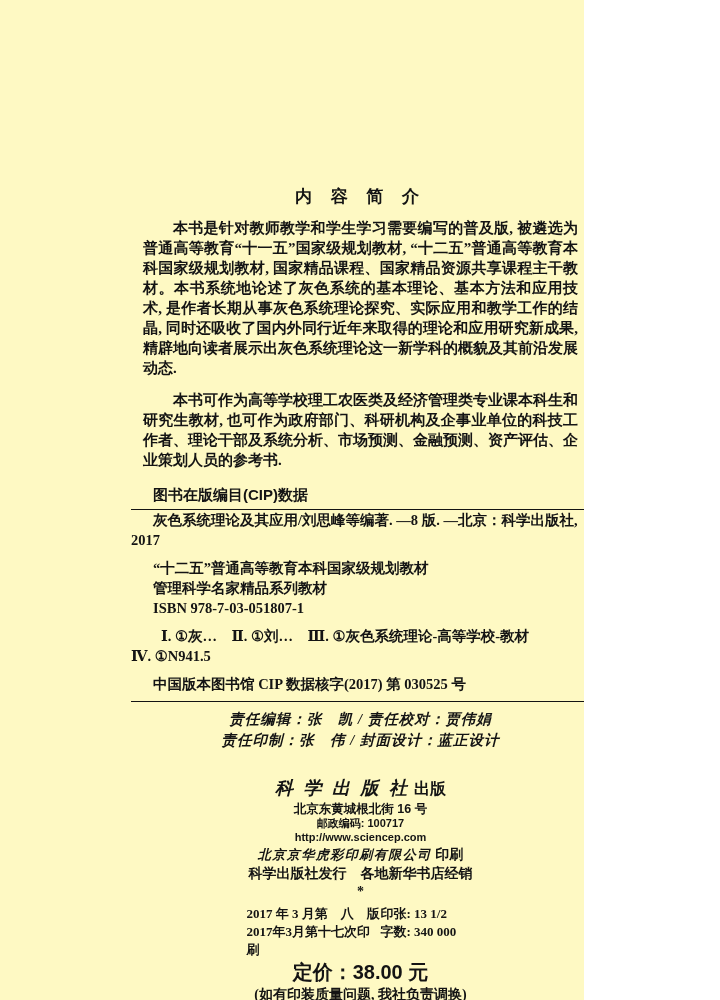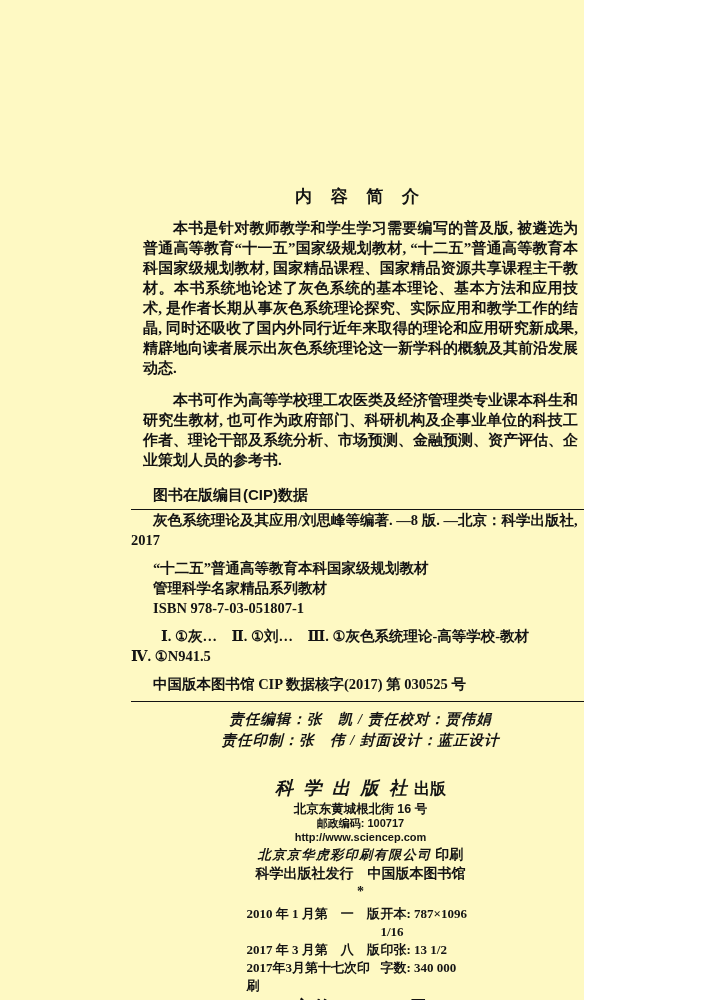--- a/index.html
+++ b/index.html
@@ -136,29 +136,25 @@
         <span class="calli">科 学 出 版 社</span>
         <span class="pub-suffix">出版</span>
       </div>
       <div class="address">北京东黄城根北街 16 号</div>
       <div class="postcode">邮政编码: 100717</div>
       <div class="website">http://www.sciencep.com</div>
       <div class="printer-line">
         <span class="calli-sm">北京京华虎彩印刷有限公司</span>
         <span>印刷</span>
       </div>
-      <div class="distribution">科学出版社发行　中国版本图书馆</div>
+      <div class="distribution">科学出版社发行　各地新华书店经销</div>
       <div class="star">*</div>
     </div>
 
     <div class="edition">
-      <div class="ed-row">
-        <span class="ed-left">2010 年 1 月第　一　版</span>
-        <span class="ed-right">开本: 787×1096　1/16</span>
-      </div>
       <div class="ed-row">
         <span class="ed-left">2017 年 3 月第　八　版</span>
         <span class="ed-right">印张: 13 1/2</span>
       </div>
       <div class="ed-row">
         <span class="ed-left">2017年3月第十七次印刷</span>
         <span class="ed-right">字数: 340 000</span>
       </div>
     </div>
 

